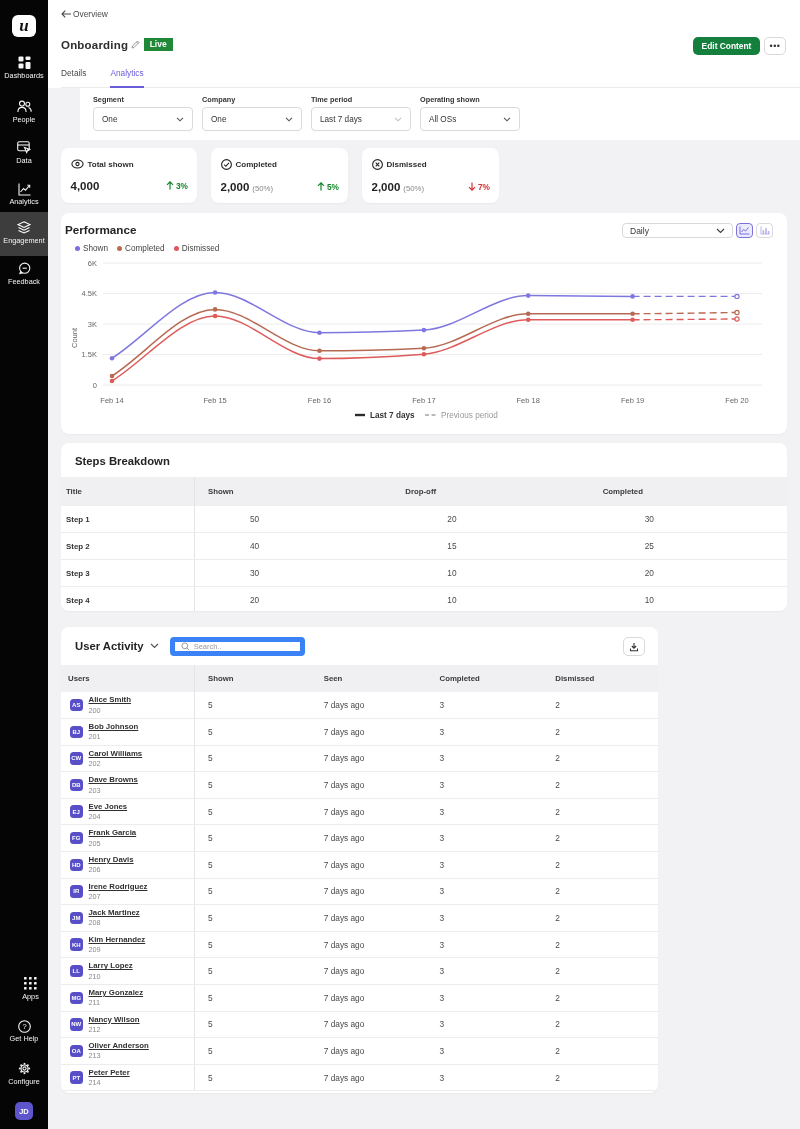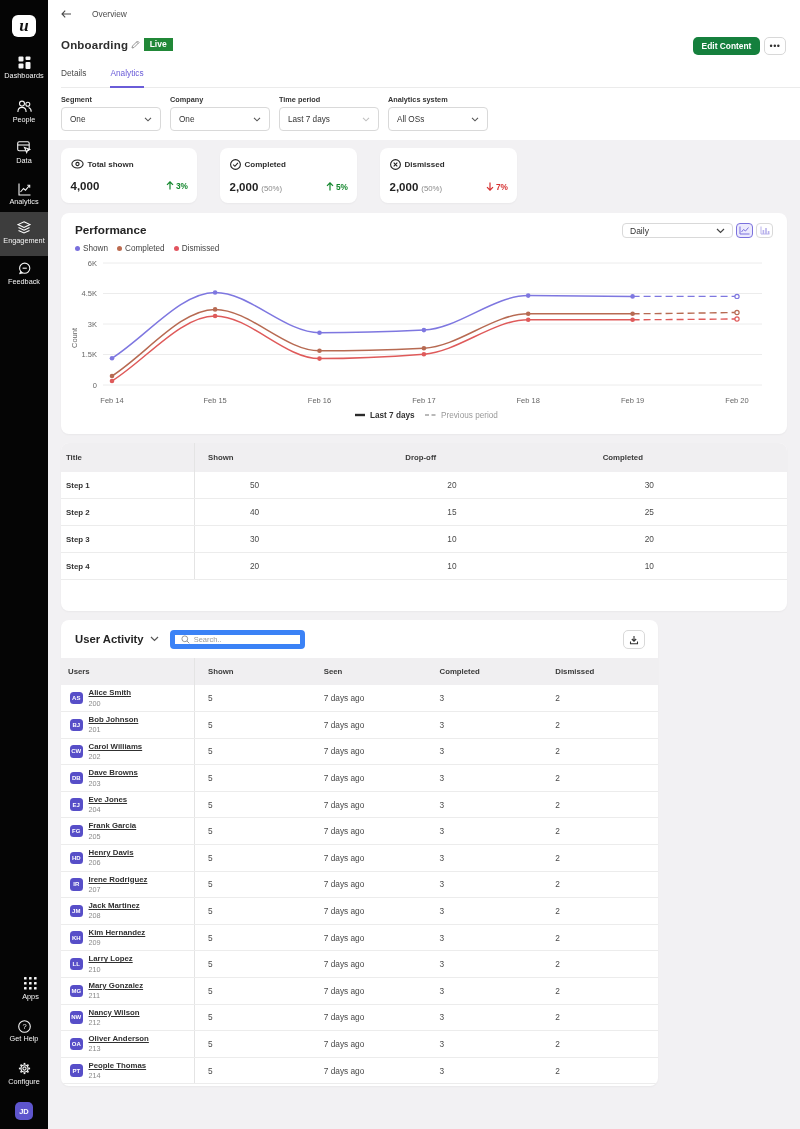--- a/index.html
+++ b/index.html
@@ -12,69 +12,69 @@
 .logo span { font-family:"Liberation Serif", serif; font-style:italic; font-weight:bold; font-size:17px; color:#111; line-height:1; margin-top:-2px; }
 .navitem { position:absolute; left:0; width:48px; text-align:center; color:#f2f2f2; }
 .navitem svg { display:block; margin:0 auto 1.5px; }
 .navitem .lb { font-size:7.3px; color:#f5f5f5; letter-spacing:0; }
 .navitem.active { background:#3d3d3d; }
 .jd { position:absolute; left:15px; top:1102px; width:18px; height:18px; background:#5e55cd; border-radius:5px; color:#fff; font-size:7.5px; font-weight:bold; display:flex; align-items:center; justify-content:center; }
 
 
 .main { position:absolute; left:48px; top:0; width:752px; }
 .whitehead { background:#fff; padding:0 0 0 13px; position:relative; }
-.ovline { padding-top:9px; font-size:8.4px; color:#4a4a4a; display:flex; align-items:center; gap:21px; }
+.ovline { padding-top:9px; font-size:8.4px; color:#4a4a4a; display:flex; align-items:center; gap:2px; }
 .title-row { margin-top:19px; display:flex; align-items:center; }
 .title-row h1 { font-size:11.5px; font-weight:bold; color:#2d2d2d; letter-spacing:.2px; }
 .live { margin-left:6px; background:#218838; color:#fff; font-size:8.5px; font-weight:bold; padding:2px 6px 2.5px; border-radius:0; line-height:1.05; }
 .hdr-btns { position:absolute; right:14px; top:37px; display:flex; gap:4px; }
 .btn-edit { background:#15803d; color:#fff; border:none; border-radius:5px; font-size:8.4px; font-weight:bold; width:67px; height:18px; font-family:inherit; }
 .btn-dots { background:#fff; border:1px solid #d8d8d8; border-radius:5px; width:22px; height:18px; font-size:9px; color:#333; line-height:10px; letter-spacing:.5px; }
 .tabs { margin-top:16.5px; display:flex; border-bottom:1px solid #ebebeb; }
 .tab { font-size:8.3px; color:#4a4a4a; padding-bottom:8px; margin-right:24px; }
 .tab.active { color:#6a5cd8; border-bottom:2px solid #6a5cd8; margin-bottom:-1px; }
-.filters { background:#fff; padding:7px 0 9px 13px; display:flex; gap:9px; }
+.filters { background:#fff; padding:7px 0 9px 13px; display:flex; gap:9px;margin-left:32px; }
 .fg { width:100px; }
 .fg .fl { font-size:7.3px; font-weight:bold; color:#333; margin-bottom:3.5px; }
 .sel { height:24px; border:1px solid #d9d9d9; border-radius:4px; background:#fff; display:flex; align-items:center; padding:0 8px; font-size:8.2px; color:#333; justify-content:space-between;gap:16px; }
 
 
 .content { padding:8px 13px 0; }
-.stats { display:flex; gap:23px; }
+.stats { display:flex; gap:14px; }
 .card { background:#fff; border-radius:8px; box-shadow:0 1px 2px rgba(0,0,0,0.04); }
 .stat { width:136px; height:55px; padding:11px 9px 0 9.5px; }
 .stat .t { display:flex; align-items:center; gap:4px; font-size:8px; font-weight:bold; color:#2d2d2d; }
 .stat .v { margin-top:11px; display:flex; align-items:baseline; }
 .stat .num { font-size:11.5px; font-weight:bold; color:#222; }
 .stat .pct { font-size:7.8px; color:#8a8a8a; margin-left:3px; }
 .trend { margin-left:auto; font-size:8.3px; font-weight:bold; display:flex; align-items:center; gap:2px; }
 .trend.up { color:#12862c; }
 .trend.down { color:#d63030; }
 
 .perf { margin-top:10px; width:726px; height:221px; position:relative; }
-.perf h2 { position:absolute; left:14px; top:10px; font-size:11.7px; font-weight:bold; color:#242424; }
+.perf h2 { position:absolute; left:4px; top:10px; font-size:11.7px; font-weight:bold; color:#242424; }
 .legend { position:absolute; left:14px; top:31px; display:flex; gap:9px; font-size:8.2px; color:#444; }
 .legend .li { display:flex; align-items:center; gap:3px; }
 .dot { width:5px; height:5px; border-radius:50%; }
 .perf-ctl { position:absolute; right:14px; top:10px; display:flex; gap:3px; }
 .daily { width:111px; height:15px; border:1px solid #d9d9d9; border-radius:4px; font-size:8.5px; color:#333; display:flex; align-items:center; justify-content:space-between; padding:0 7px; }
 .tgl { width:17px; height:15px; border:1px solid #d9d9d9; border-radius:4px; background:#fff; display:flex; align-items:center; justify-content:center; }
 .tgl.on { border-color:#7b71dd; background:#eceafd; }
 
 .steps { margin-top:9px; width:726px; height:168px; overflow:hidden; }
 .steps h2, .ua h2 { font-size:11.3px; font-weight:bold; color:#242424; }
 .steps h2 { padding:12px 0 10px 14px; }
 .thead { background:#f0eff1; display:flex; font-weight:bold; font-size:7.8px; color:#3a3a3a; }
 .trow { display:flex; font-size:8.3px; color:#4a4a4a; border-bottom:1px solid #ececec; background:#fff; }
 .c0 { width:134px; border-right:1px solid #e4e4e4; padding-left:5px; display:flex; align-items:center; }
 .cg { flex:1; padding-left:13px; display:flex; align-items:center; }
 .steps .thead { height:29px;text-align:center; } .steps .trow { height:26.9px;gap:42px; }
 .steps .trow .c0 { font-weight:bold; font-size:7.9px; color:#333; }
 
-.ua { margin-top:9px; width:597px; height:466px; overflow:hidden; position:relative; }
+.ua { margin-top:16px; width:597px; height:466px; overflow:hidden; position:relative; }
 .ua-top { height:38px; display:flex; align-items:center; padding-left:14px; position:relative; }
 .search { margin-left:11px; width:135px; height:19px; border:5px solid #3b82f6; border-radius:4px; display:flex; align-items:center; padding:0 6px; gap:4px; color:#9a9a9a; font-size:7.5px; }
 .dl { position:absolute; right:13px; top:10px; width:22px; height:19px; border:1px solid #d9d9d9; border-radius:5px; background:#fff; display:flex; align-items:center; justify-content:center; }
 .ua .thead { height:27px; }
 .urow { display:flex; font-size:8.3px; color:#4a4a4a; border-bottom:1px solid #ececec; height:26.6px; }
 .urow .c0 { padding-left:9px; gap:6px; border-right:1px solid #e4e4e4; }
 .av { width:12.5px; height:12.5px; border-radius:3.5px; background:#574ec8; color:#fff; font-size:6px; font-weight:bold; display:flex; align-items:center; justify-content:center; flex:none; }
 .uname { line-height:1; }
 .uname .nm { font-size:7.8px; color:#303030; font-weight:bold; margin-bottom:2.5px;text-decoration:underline; }
 .uname .id { font-size:7.3px; color:#8a8a8a; }
@@ -222,21 +222,21 @@
     <div class="fg">
         <div class="fl">Time period</div>
         <div class="sel">
           <span>Last 7 days</span>
           <svg width="8" height="5" viewBox="0 0 8 5">
             <path d="M1 0.8 L4 3.8 L7 0.8" stroke="#c0c0c0" stroke-width="1.1" fill="none"></path>
           </svg>
         </div>
       </div>
     <div class="fg">
-        <div class="fl">Analytics system</div>
+        <div class="fl">Operating shown</div>
         <div class="sel">
           <span>All OSs</span>
           <svg width="8" height="5" viewBox="0 0 8 5">
             <path d="M1 0.8 L4 3.8 L7 0.8" stroke="#555" stroke-width="1.1" fill="none"></path>
           </svg>
         </div>
       </div>
   </div>
 
   <div class="content">
@@ -357,20 +357,21 @@
 <circle cx="571.6" cy="106.7" r="2.3" fill="#df5a5a"></circle>
 <circle cx="676.0" cy="106.0" r="2.1" fill="#fff" stroke="#df5a5a" stroke-width="1.2"></circle>
 <line x1="294" y1="202" x2="304" y2="202" stroke="#2b2b2b" stroke-width="2.4"></line>
 <text x="309" y="205" font-size="8.2" font-weight="bold" fill="#333" font-family="Liberation Sans">Last 7 days</text>
 <line x1="364" y1="202" x2="376" y2="202" stroke="#a2a2a2" stroke-width="1.6" stroke-dasharray="4 2.5"></line>
 <text x="380" y="205" font-size="8.2" fill="#999" font-family="Liberation Sans">Previous period</text>
 </svg>
     </div>
 
     <div class="card steps">
+      <h2>Steps Breakdown</h2>
       <div class="thead">
           <div class="c0">Title</div>
           <div class="cg">Shown</div>
           <div class="cg">Drop-off</div>
           <div class="cg">Completed</div>
         </div>
       <div class="trow">
           <div class="c0">Step 1</div>
           <div class="cg">50</div>
           <div class="cg">20</div>
@@ -602,21 +603,21 @@
           </div>
           <div class="cg">5</div>
           <div class="cg">7 days ago</div>
           <div class="cg">3</div>
           <div class="cg">2</div>
         </div>
       <div class="urow">
           <div class="c0">
             <span class="av">PT</span>
             <span class="uname">
-              <div class="nm">People Thomas</div>
+              <div class="nm">Peter Peter</div>
               <div class="id">214</div>
             </span>
           </div>
           <div class="cg">5</div>
           <div class="cg">7 days ago</div>
           <div class="cg">3</div>
           <div class="cg">2</div>
         </div>
 
     </div>

